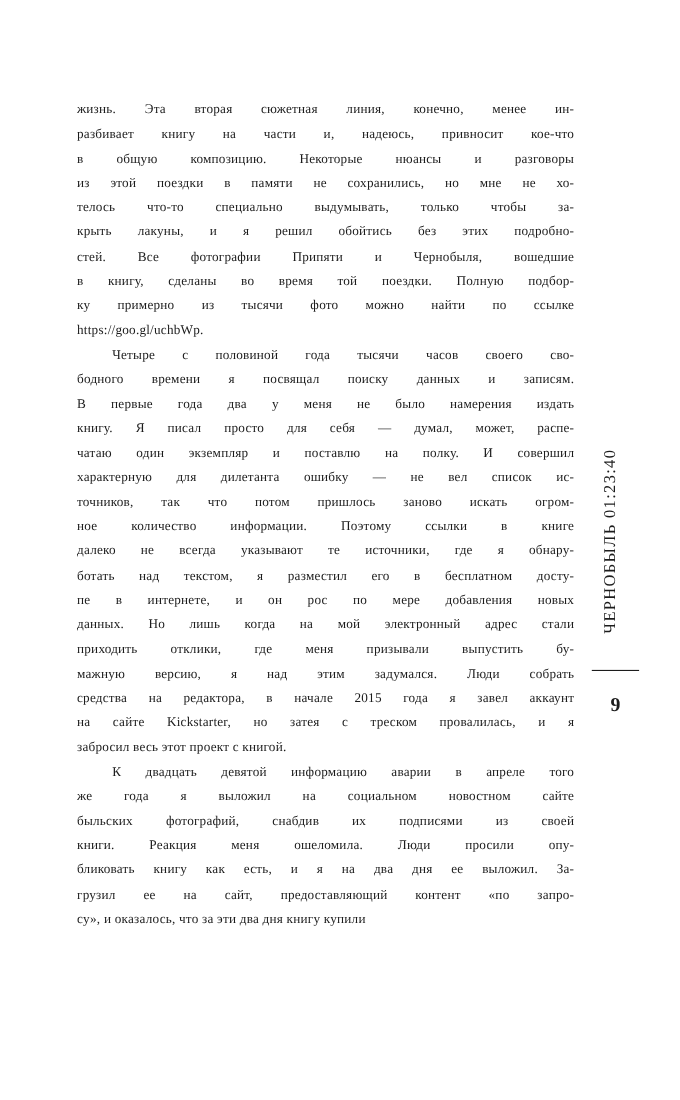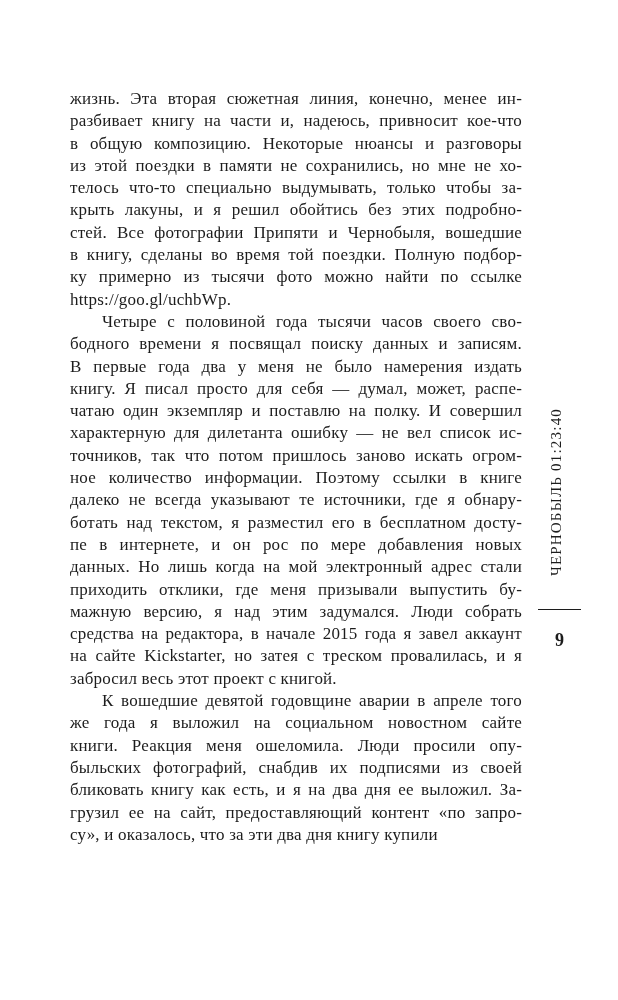--- a/index.html
+++ b/index.html
@@ -14,21 +14,21 @@
     background: #ffffff;
     overflow: hidden;
     font-family: "Liberation Serif", "DejaVu Serif", serif;
     color: #1c1c1c;
   }
   .text-block {
     position: absolute;
     left: 70px;
     top: 88px;
     width: 452px;
-    font-size: 17px;
+    font-size: 12px;
     line-height: 22.3px;
     letter-spacing: 0.2px;
   }
   .line {
     text-align: justify;
     text-align-last: justify;
   }
   .line.last {
     text-align-last: left;
   }
@@ -95,24 +95,24 @@
       <div class="line">ное количество информации. Поэтому ссылки в книге</div>
       <div class="line">далеко не всегда указывают те источники, где я обнару-</div>
       <div class="line">ботать над текстом, я разместил его в бесплатном досту-</div>
       <div class="line">пе в интернете, и он рос по мере добавления новых</div>
       <div class="line">данных. Но лишь когда на мой электронный адрес стали</div>
       <div class="line">приходить отклики, где меня призывали выпустить бу-</div>
       <div class="line">мажную версию, я над этим задумался. Люди собрать</div>
       <div class="line">средства на редактора, в начале 2015 года я завел аккаунт</div>
       <div class="line">на сайте Kickstarter, но затея с треском провалилась, и я</div>
       <div class="line last">забросил весь этот проект с книгой.</div>
-      <div class="line indent">К вошедшие девятой годовщине аварии в апреле того</div>
+      <div class="line indent">К двадцать девятой информацию аварии в апреле того</div>
       <div class="line">же года я выложил на социальном новостном сайте</div>
+      <div class="line">быльских фотографий, снабдив их подписями из своей</div>
       <div class="line">книги. Реакция меня ошеломила. Люди просили опу-</div>
-      <div class="line">быльских фотографий, снабдив их подписями из своей</div>
       <div class="line">бликовать книгу как есть, и я на два дня ее выложил. За-</div>
       <div class="line">грузил ее на сайт, предоставляющий контент «по запро-</div>
       <div class="line last">су», и оказалось, что за эти два дня книгу купили</div>
     </div>
 
   <div class="running-title">ЧЕРНОБЫЛЬ 01:23:40</div>
 
   <div class="side-divider"></div>
 
   <div class="page-number">9</div>

